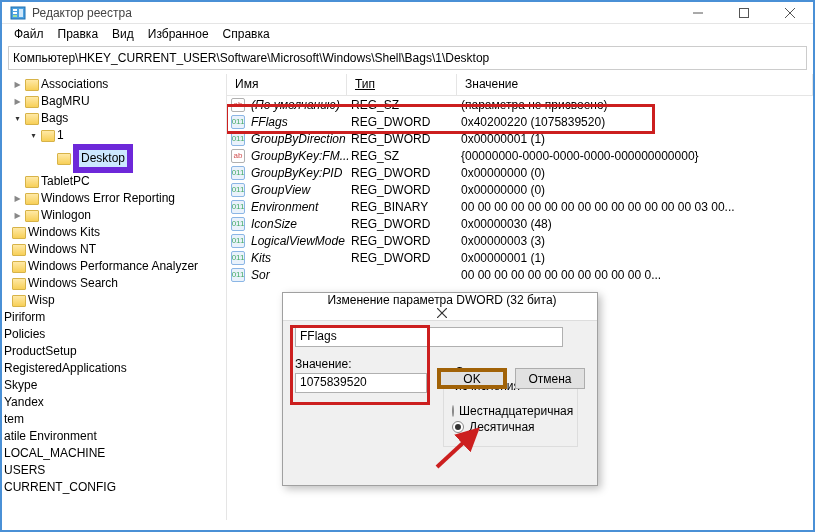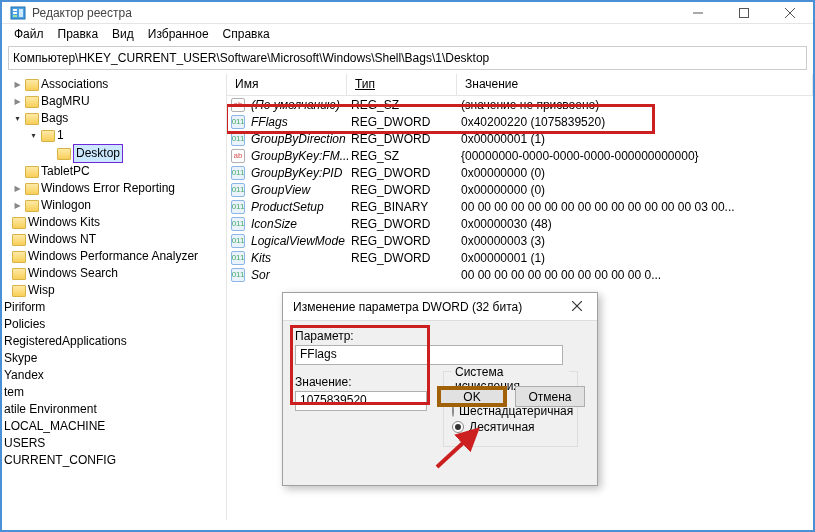--- a/index.html
+++ b/index.html
@@ -14,38 +14,38 @@
   .pathbar { height: 24px; border: 1px solid #ccc; margin: 2px 6px 4px 6px; padding: 2px 4px; display: flex; align-items: center; background: #fff; }
   .content { display: flex; height: calc(100% - 30px - 20px - 32px); }
   .tree-pane { width: 225px; border-right: 1px solid #e5e5e5; overflow: hidden; padding: 2px 0 2px 2px; position: relative; }
   .list-pane { flex: 1; position: relative; overflow: hidden; }
   .tree ul { list-style: none; margin: 0; padding-left: 16px; }
   .tree > ul { padding-left: 8px; }
   .tree li { white-space: nowrap; line-height: 17px; }
   .tree .row { display: flex; align-items: center; gap: 2px; }
   .toggle { width: 11px; height: 11px; display: inline-flex; align-items: center; justify-content: center; color: #888; font-size: 8px; }
   .folder-ico { width: 14px; height: 12px; background: linear-gradient(#ffe9a6,#f7cf57); border: 1px solid #d7b348; border-radius: 1px; flex: 0 0 auto; }
-  .tree .sel { background: #cce8ff; border: 1px solid #6d28d9; padding: 0 2px; }
+  .tree .sel { background: #cce8ff; border: 6px solid #6d28d9; padding: 0 2px; }
   .list-header { display: flex; height: 22px; border-bottom: 1px solid #e5e5e5; }
   .list-header .col { padding: 3px 8px; border-right: 1px solid #e5e5e5; }
   .col-name { width: 120px; }
   .col-type { width: 110px; text-decoration: underline; }
   .col-value { flex: 1; }
   .list-body .lrow { display: flex; height: 17px; align-items: center; padding-left: 4px; }
   .list-body .lrow .cell { overflow: hidden; text-overflow: ellipsis; white-space: nowrap; }
   .cell-icon { width: 20px; display: flex; align-items: center; }
   .ico-sz { width: 14px; height: 14px; border: 1px solid #b0b0b0; display: flex; align-items: center; justify-content: center; font-size: 8px; border-radius: 2px; }
   .ico-sz.ab { background: #fff; color: #d05050; }
   .ico-sz.nm { background: #eaf2fb; color: #4a6; border-color: #8bb6e5; }
   .cell-name { width: 100px; font-style: italic; }
   .cell-type { width: 110px; }
   .cell-value { flex: 1; }
   .hl-row { position: absolute; border: 3px solid #cc1f1f; pointer-events: none; }
   .dialog { position: absolute; left: 280px; top: 290px; width: 316px; height: 194px; background: #f0f0f0; border: 1px solid #a0a0a0; box-shadow: 3px 3px 8px rgba(0,0,0,0.25); }
-  .dlg-title { height: 28px; background: #fff; display: flex; align-items: center; padding: 0 6px 0 10px; border-bottom: 1px solid #ddd; }
+  .dlg-title { height: 28px; background: #fff; display: flex; align-items: center; padding: 0 6px 0 10px; border-bottom: 1px solid #ddd; flex-direction: column; }
   .dlg-title span { flex: 1; }
   .dlg-close { width: 28px; text-align: center; }
   .dlg-body { padding: 6px 12px; position: relative; }
   .dlg-label { margin-top: 2px; margin-bottom: 2px; }
   .dlg-input { width: 268px; height: 20px; border: 1px solid #b0b0b0; padding: 1px 4px; background: #fff; }
   .dlg-input.val { width: 132px; }
   .radio-group { position: absolute; left: 160px; top: 50px; width: 135px; border: 1px solid #ddd; padding: 6px 8px 8px 8px; }
   .radio-group .grp-title { position: relative; top: -13px; background: #f0f0f0; padding: 0 3px; display: inline-block; }
   .radio-row { display: flex; align-items: center; gap: 5px; margin-top: -2px; margin-bottom: 4px; }
   .radio { width: 12px; height: 12px; border: 1px solid #888; border-radius: 50%; background: #fff; display: flex; align-items: center; justify-content: center; }
@@ -202,20 +202,25 @@
               <span>Piriform</span>
             </div>
           </li>
         <li>
             <div class="row">
               <span>Policies</span>
             </div>
           </li>
         <li>
             <div class="row">
+              <span>ProductSetup</span>
+            </div>
+          </li>
+        <li>
+            <div class="row">
               <span>RegisteredApplications</span>
             </div>
           </li>
         <li>
             <div class="row">
               <span>Skype</span>
             </div>
           </li>
         <li>
             <div class="row">
@@ -257,21 +262,21 @@
       <div class="col col-type">Тип</div>
       <div class="col col-value">Значение</div>
     </div>
     <div class="list-body" id="list-body">
         <div class="lrow">
           <div class="cell cell-icon">
             <span class="ico-sz ab">ab</span>
           </div>
           <div class="cell cell-name">(По умолчанию)</div>
           <div class="cell cell-type">REG_SZ</div>
-          <div class="cell cell-value">(значение не присвоено)</div>
+          <div class="cell cell-value">(параметра не присвоено)</div>
         </div>
         <div class="lrow">
           <div class="cell cell-icon">
             <span class="ico-sz nm">011</span>
           </div>
           <div class="cell cell-name">FFlags</div>
           <div class="cell cell-type">REG_DWORD</div>
           <div class="cell cell-value">0x40200220 (1075839520)</div>
         </div>
         <div class="lrow">
@@ -303,21 +308,21 @@
             <span class="ico-sz nm">011</span>
           </div>
           <div class="cell cell-name">GroupView</div>
           <div class="cell cell-type">REG_DWORD</div>
           <div class="cell cell-value">0x00000000 (0)</div>
         </div>
         <div class="lrow">
           <div class="cell cell-icon">
             <span class="ico-sz nm">011</span>
           </div>
-          <div class="cell cell-name">ProductSetup</div>
+          <div class="cell cell-name">Environment</div>
           <div class="cell cell-type">REG_BINARY</div>
           <div class="cell cell-value">00 00 00 00 00 00 00 00 00 00 00 00 00 00 03 00...</div>
         </div>
         <div class="lrow">
           <div class="cell cell-icon">
             <span class="ico-sz nm">011</span>
           </div>
           <div class="cell cell-name">IconSize</div>
           <div class="cell cell-type">REG_DWORD</div>
           <div class="cell cell-value">0x00000030 (48)</div>
@@ -355,21 +360,20 @@
   <div class="dlg-title">
     <span>Изменение параметра DWORD (32 бита)</span>
     <div class="dlg-close">
       <svg width="10" height="10" viewBox="0 0 10 10">
           <line x1="0" y1="0" x2="10" y2="10" stroke="#333" stroke-width="1.2"></line>
           <line x1="10" y1="0" x2="0" y2="10" stroke="#333" stroke-width="1.2"></line>
         </svg>
     </div>
   </div>
   <div class="dlg-body">
-    <div class="dlg-label">Параметр:</div>
     <div class="dlg-input"><span>FFlags</span></div>
     <div class="dlg-label" style="margin-top:10px">Значение:</div>
     <div class="dlg-input val"><span>1075839520</span></div>
 
     <div class="radio-group">
       <span class="grp-title">Система исчисления</span>
       <div class="radio-row">
         <span class="radio"></span>
         <span>Шестнадцатеричная</span>
       </div>

